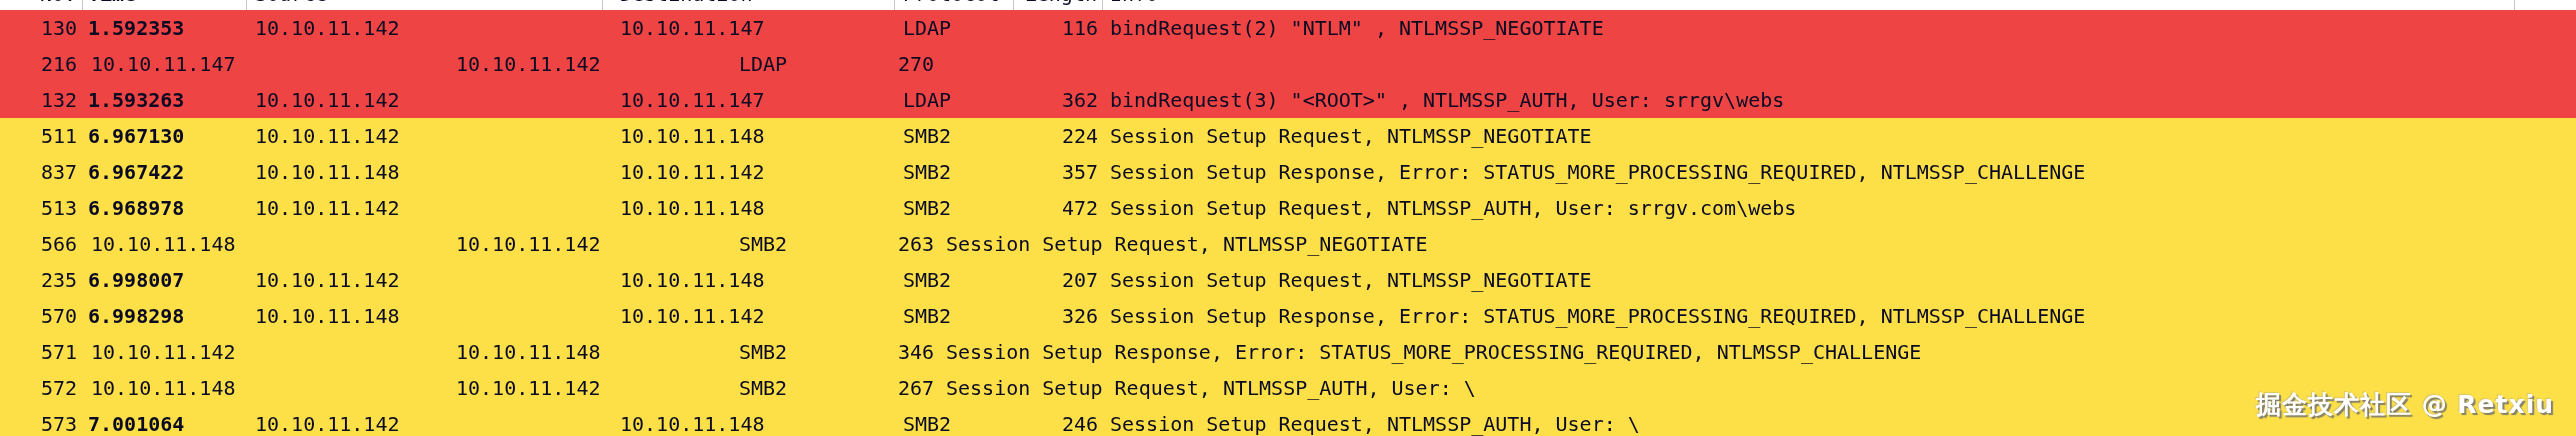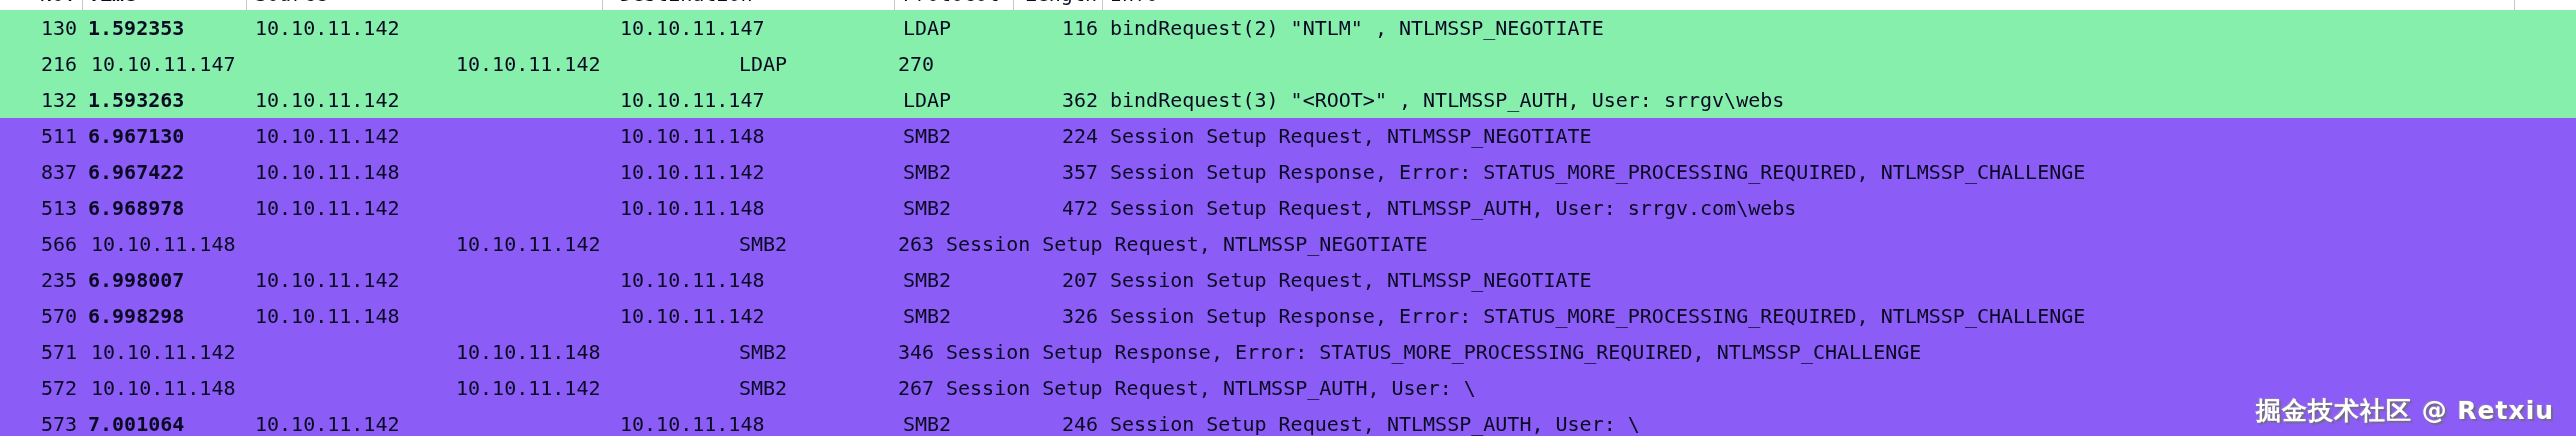--- a/index.html
+++ b/index.html
@@ -50,30 +50,30 @@
   .rows { width: 2576px; }
   .row {
     display: flex;
     height: 36px;
     line-height: 36px;
     font-size: 20px;
     color: #0a0a23;
     white-space: nowrap;
     cursor: default;
   }
-  .row.ldap { background: #86efac; }
-  .row.smb  { background: #8b5cf6; align-items: center; }
+  .row.ldap { background: #ef4444; }
+  .row.smb  { background: #fde047; align-items: center; }
   .cell { flex: none; overflow: hidden; }
   .cell.c-info { overflow: visible; }
 
   
   .watermark {
     position: absolute;
     right: 22px;
-    bottom: 10px;
+    bottom: 16px;
     font-family: "DejaVu Sans", "Liberation Sans", sans-serif;
     font-size: 25px;
     font-weight: bold;
     color: #ffffff;
     text-shadow: 2px 2px 1px rgba(110,110,110,0.85), -1px -1px 1px rgba(160,160,160,0.4);
     letter-spacing: 1px;
     pointer-events: none;
   }
 </style>
 </head>

